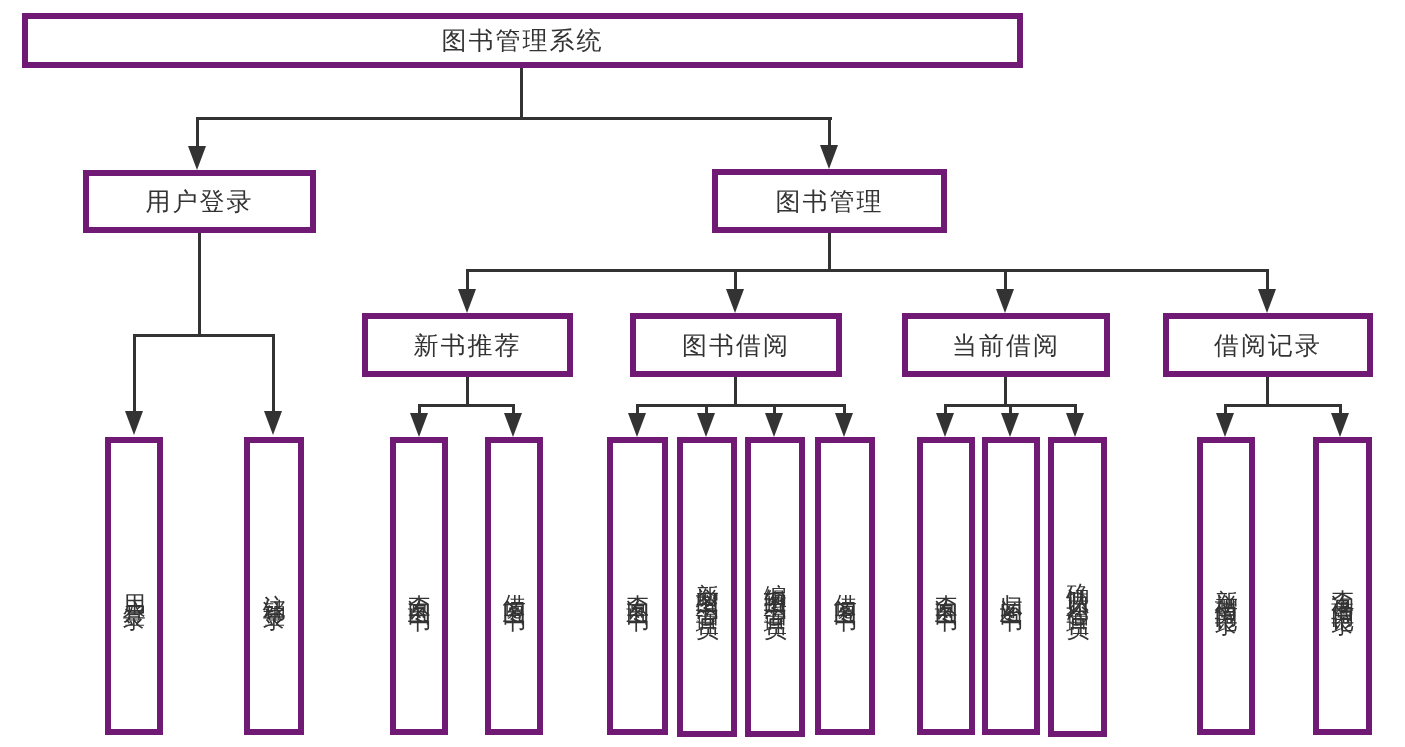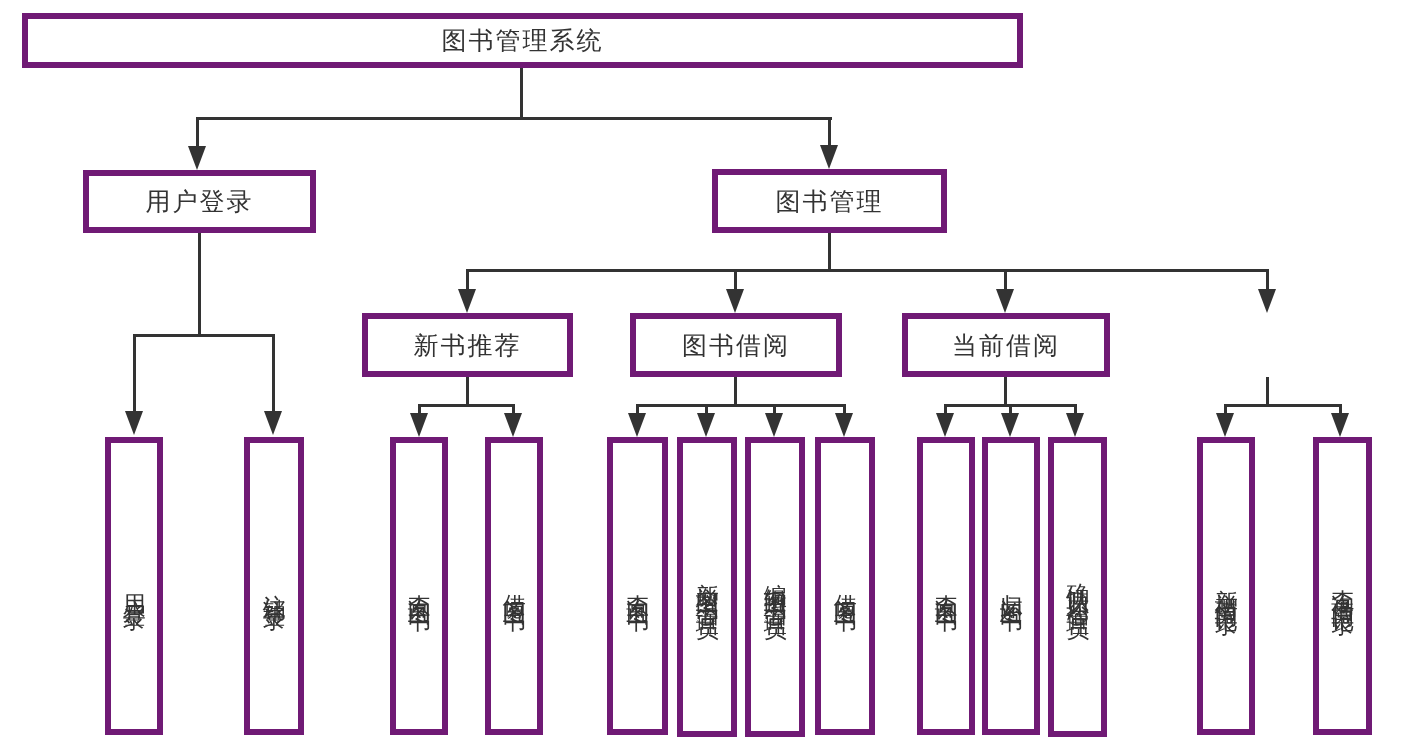--- a/index.html
+++ b/index.html
@@ -93,20 +93,23 @@
 
   <div class="box hbox" style="left:630px;top:313px;width:212px;height:64px;">
     <span>图书借阅</span>
   </div>
   <div class="box hbox" style="left:362px;top:313px;width:211px;height:64px;">
     <span>新书推荐</span>
   </div>
   <div class="box hbox" style="left:902px;top:313px;width:208px;height:64px;">
     <span>当前借阅</span>
   </div>
+  <div class="box hbox" style="left:1163px;top:313px;width:210px;height:64px;">
+    <span>借阅记录</span>
+  </div>
 
   <div class="vl" style="left:466px;top:377px;height:29px;"></div>
   <div class="hl" style="left:418px;top:404px;width:97px;"></div>
   <div class="vl" style="left:418px;top:404px;height:11px;"></div>
   <div class="arr" style="left:410px;top:413px;"></div>
   <div class="vl" style="left:512px;top:404px;height:11px;"></div>
   <div class="arr" style="left:504px;top:413px;"></div>
 
   <div class="vl" style="left:734px;top:377px;height:29px;"></div>
   <div class="hl" style="left:636px;top:404px;width:210px;"></div>

